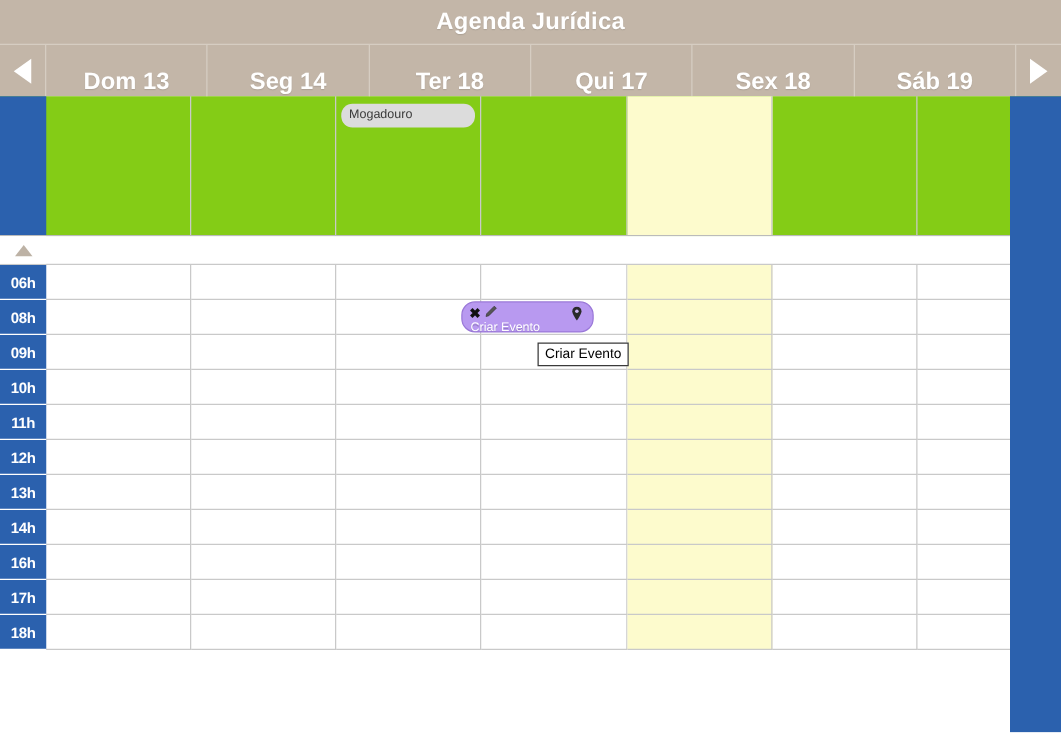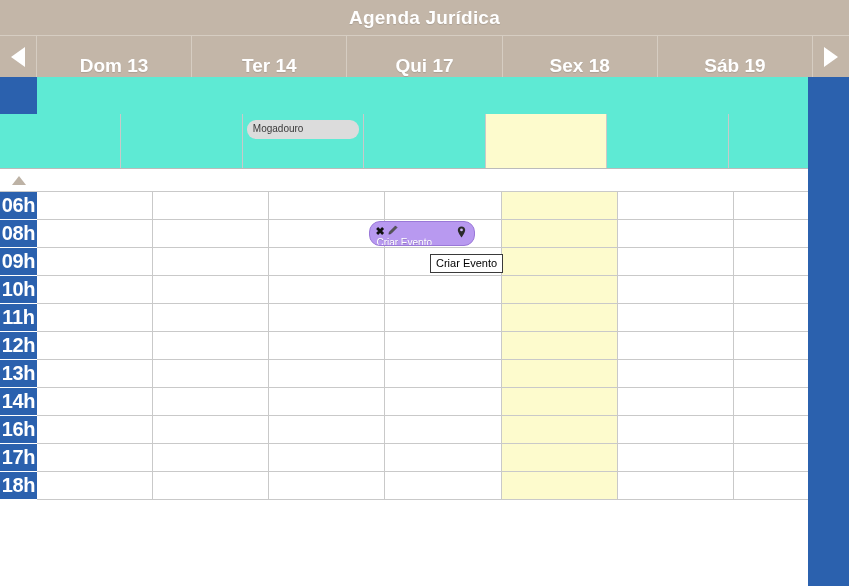--- a/index.html
+++ b/index.html
@@ -74,25 +74,24 @@
     border-right: 1px solid #d6cdc2;
     box-sizing: border-box;
     text-shadow: 0 1px 1px rgba(0,0,0,.12);
     cursor: pointer;
   }
   .daycell:last-child { border-right: none; }
 
   
   .allday {
     display: flex;
-    height: 92px;
-    background: #5eead4;
+    height: 112px;
+    background: #84cc16;
     border-bottom: 1px solid #bbbbbb;
     box-sizing: border-box;
-    flex-direction: column;
   }
   .gutter {
     width: 37px;
     flex: 0 0 37px;
     background: #2b61ae;
     box-sizing: border-box;
   }
   .allday-col {
     flex: 1 1 0;
     border-right: 1px solid #c9c9c9;
@@ -152,21 +151,21 @@
   .row {
     display: flex;
     height: 28px;
     box-sizing: border-box;
   }
   .hourlabel {
     width: 37px;
     flex: 0 0 37px;
     background: #2b61ae;
     color: #ffffff;
-    font-size: 20px;
+    font-size: 12px;
     font-weight: bold;
     display: flex;
     align-items: center;
     justify-content: center;
     border-bottom: 1px solid #ffffff;
     box-sizing: border-box;
     letter-spacing: -.3px;
   }
   .cell {
     flex: 1 1 0;
@@ -246,21 +245,24 @@
 
   <div class="dayheader">
     <div class="navbtn">
       <span class="tri left"></span>
     </div>
     <div id="dayheader-cells" style="display:flex;flex:1 1 auto;">
         <div class="daycell">
           <span>Dom 13</span>
         </div>
         <div class="daycell">
-          <span>Ter 14</span>
+          <span>Seg 14</span>
+        </div>
+        <div class="daycell">
+          <span>Ter 18</span>
         </div>
         <div class="daycell">
           <span>Qui 17</span>
         </div>
         <div class="daycell">
           <span>Sex 18</span>
         </div>
         <div class="daycell">
           <span>Sáb 19</span>
         </div>

